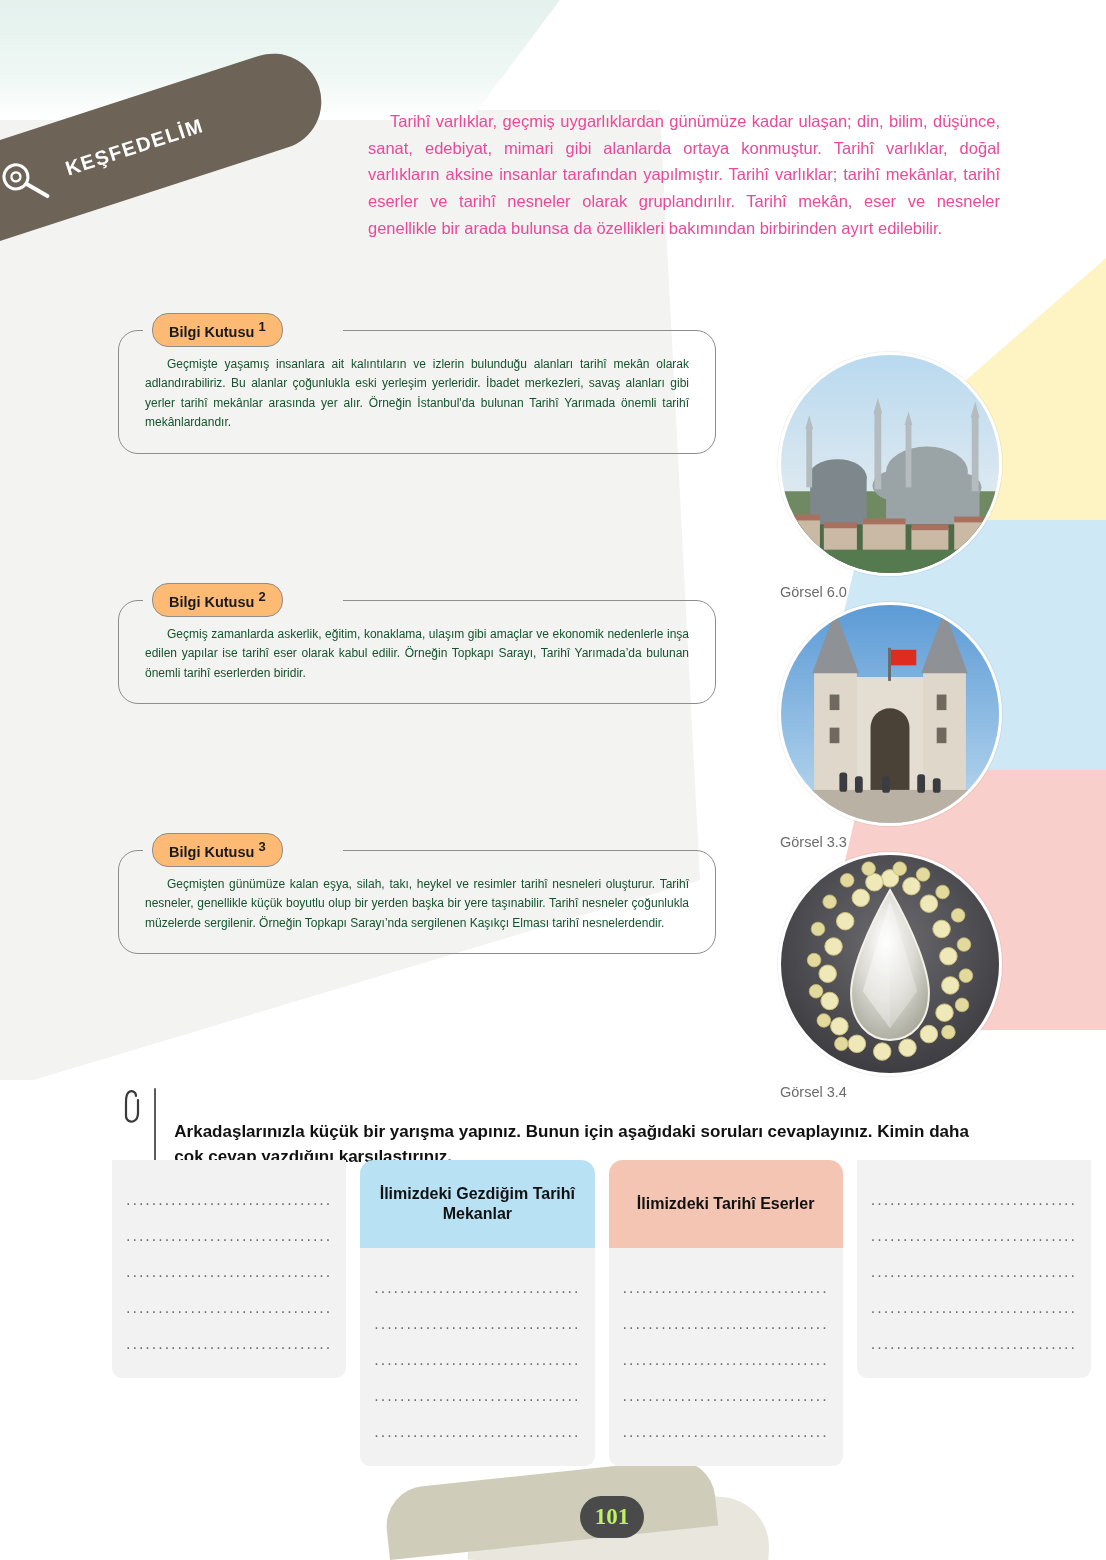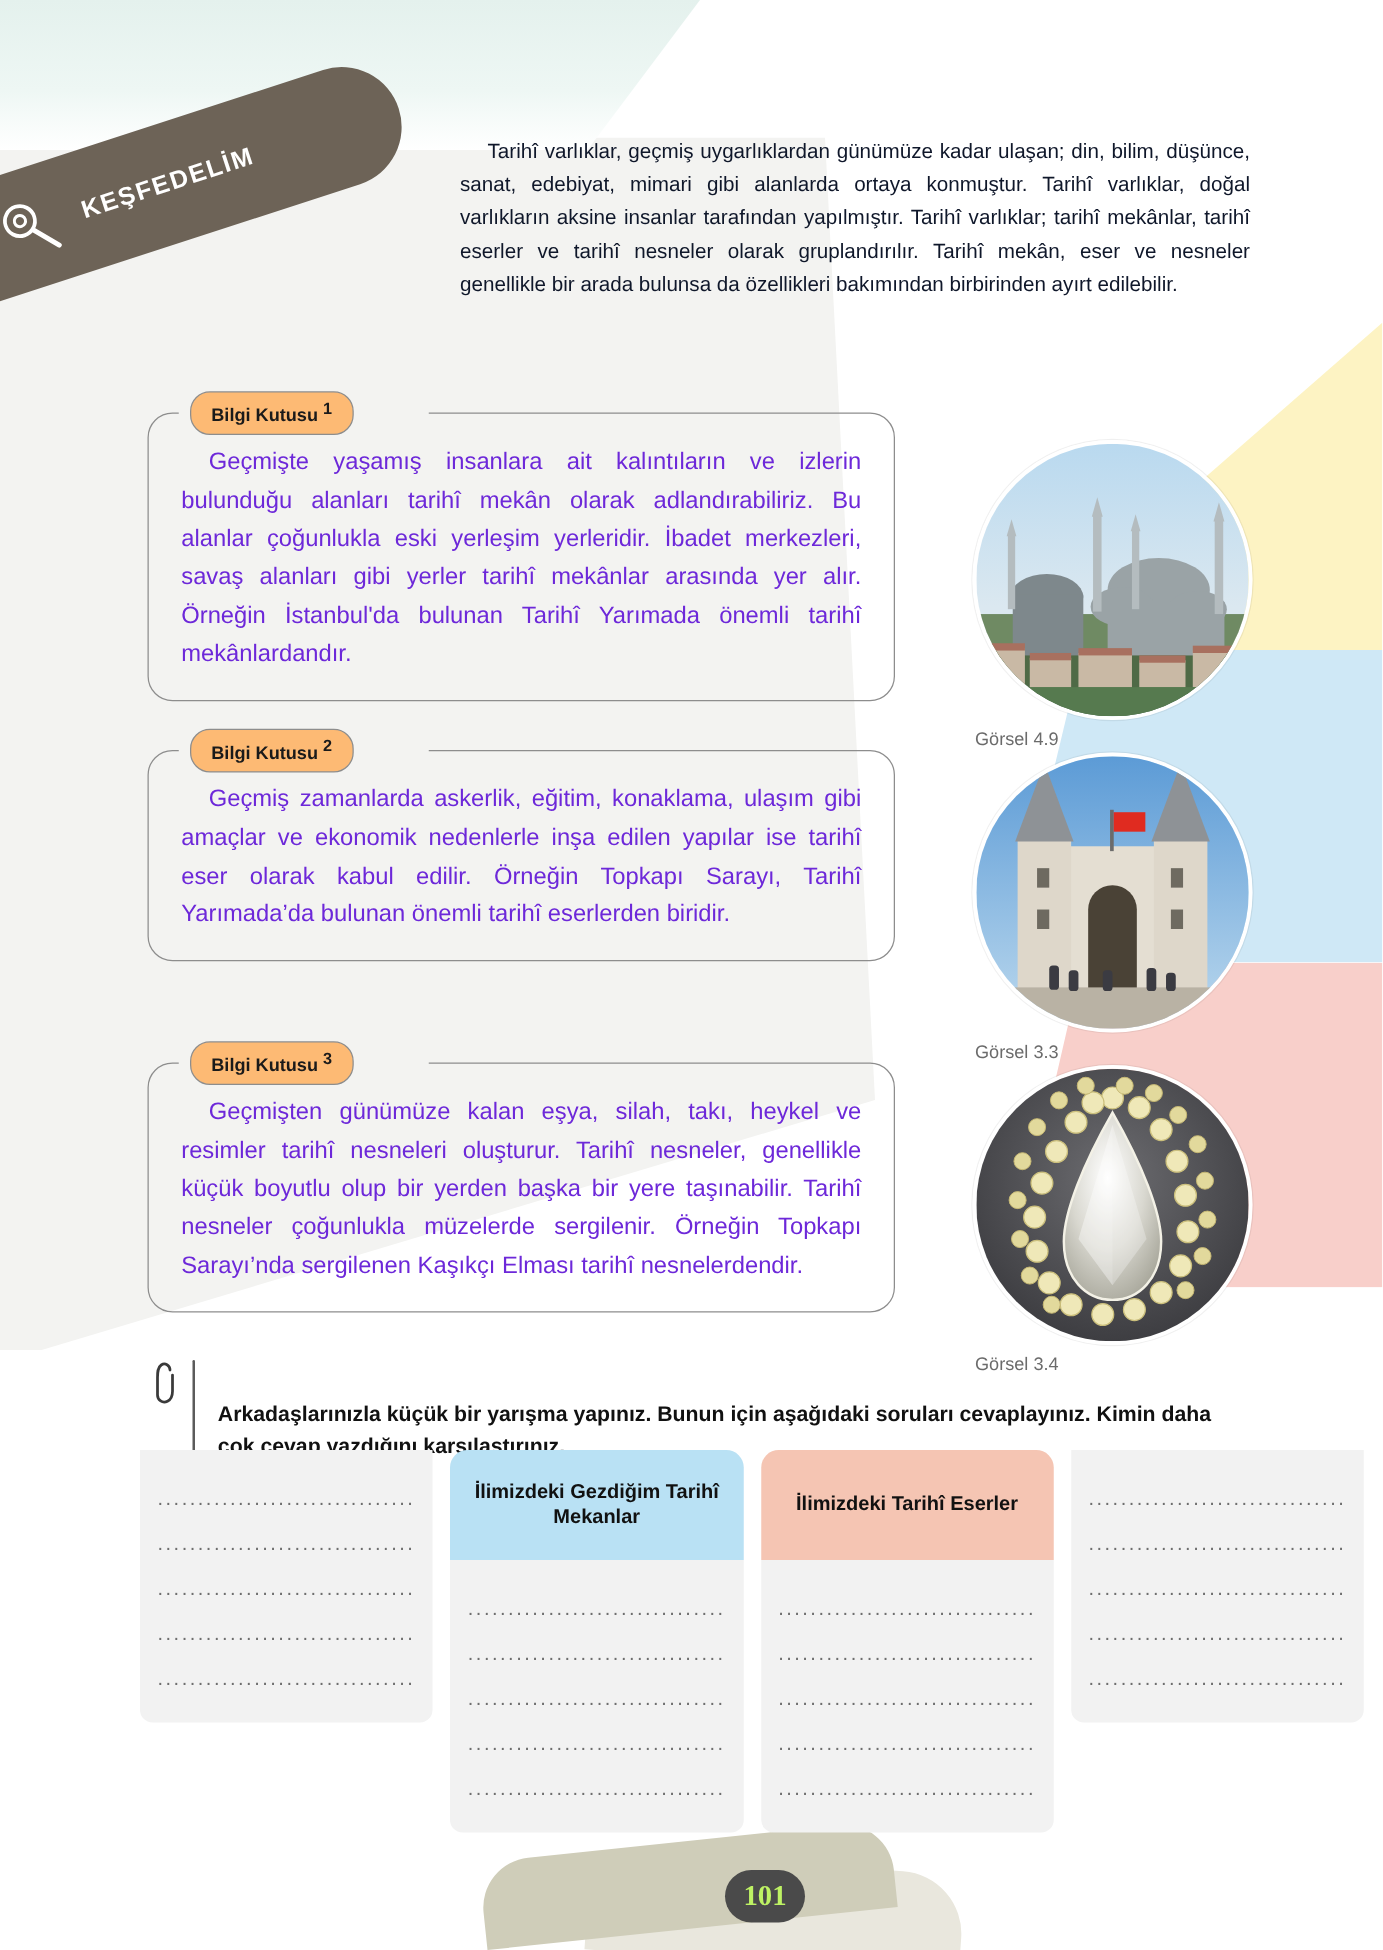--- a/index.html
+++ b/index.html
@@ -69,21 +69,21 @@
     width: 52px; height: 52px;
   }
 
   
   .intro {
     position: absolute;
     left: 368px; top: 108px;
     width: 632px;
     font-size: 16.5px;
     line-height: 1.62;
-    color: #0f172a;
+    color: #ec4899;
     text-align: justify;
     z-index: 4;
   }
   .intro .indent { display: inline-block; width: 22px; }
 
   
   .info-box {
     position: absolute;
     width: 598px;
     z-index: 4;
@@ -111,23 +111,23 @@
     border-radius: 16px;
     padding: 5px 16px 6px 16px;
     font-size: 14.5px;
     font-weight: bold;
     color: #1a1a1a;
     z-index: 5;
     white-space: nowrap;
   }
   .tag sup { font-size: 13px; font-weight: bold; }
   .info-text {
-    font-size: 19px;
+    font-size: 12px;
     line-height: 1.62;
-    color: #6d28d9;
+    color: #14532d;
     text-align: justify;
   }
   .info-text .indent { display: inline-block; width: 22px; }
 
   #box1 { left: 118px; top: 330px; }
   #box2 { left: 118px; top: 600px; }
   #box3 { left: 118px; top: 850px; }
 
   
   .figure { position: absolute; z-index: 4; }
@@ -340,21 +340,21 @@
       <g fill="#a8705f">
         <rect x="0" y="164" width="40" height="6"></rect>
           <rect x="44" y="172" width="34" height="6"></rect>
         <rect x="84" y="168" width="44" height="6"></rect>
           <rect x="134" y="174" width="38" height="6"></rect>
         <rect x="178" y="166" width="46" height="6"></rect>
       </g>
       <rect y="200" width="224" height="24" fill="#567a4f"></rect>
     </svg>
   </div>
-  <div class="fig-caption">Görsel 4.9</div>
+  <div class="fig-caption">Görsel 6.0</div>
 </div>
 
 <div class="figure" id="fig2">
   <div class="circle">
     <svg class="scene" viewBox="0 0 224 224" preserveAspectRatio="xMidYMid slice">
       <defs>
         <linearGradient id="sky2" x1="0" y1="0" x2="0" y2="1">
           <stop offset="0%" stop-color="#5c9bd6"></stop>
             <stop offset="100%" stop-color="#bcd9ee"></stop>
         </linearGradient>

